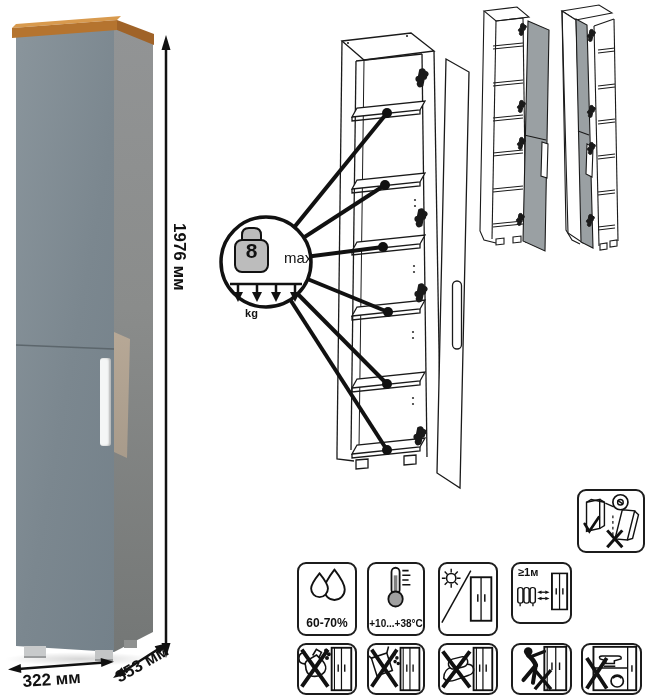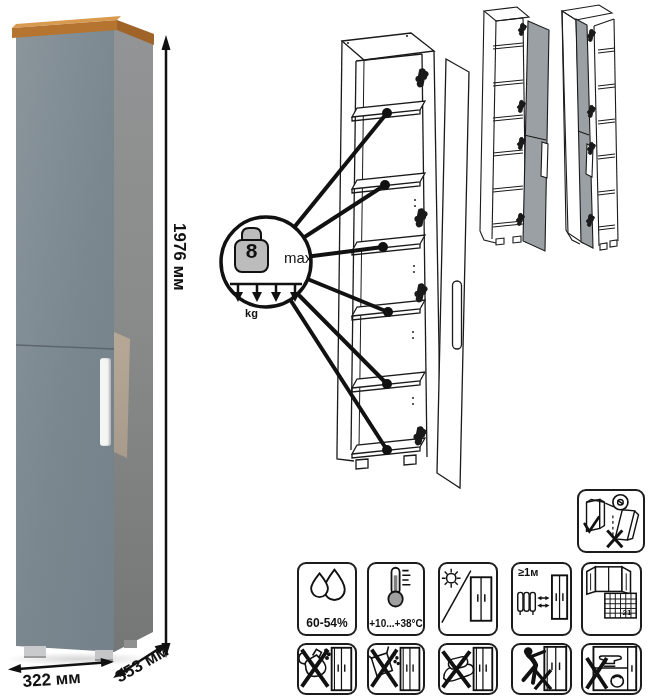--- a/index.html
+++ b/index.html
@@ -257,21 +257,21 @@
     </svg>
   </div>
 
   <div class="abs cell" style="left:297px;top:562px;width:60px;height:74px;">
     <svg viewBox="0 0 60 74" preserveAspectRatio="none">
       <g stroke="#111" stroke-width="2" fill="#fff">
         <path d="M38,6 C38,6 27,20 27,27 a11,11 0 0 0 22,0 C49,20 38,6 38,6 Z"></path>
         <path d="M22,10 C22,10 13,21 13,26 a9,9 0 0 0 18,0 C31,21 22,10 22,10 Z"></path>
       </g>
     </svg>
-    <div class="cap">60-54%</div>
+    <div class="cap">60-70%</div>
   </div>
 
   <div class="abs cell" style="left:367px;top:562px;width:58px;height:74px;">
     <svg viewBox="0 0 60 74" preserveAspectRatio="none">
       <line x1="29.5" y1="12" x2="29.5" y2="32" stroke="#808080" stroke-width="4"></line>
       <rect x="25" y="4" width="9" height="28" rx="4.5" fill="none" stroke="#111" stroke-width="2"></rect>
       <circle cx="29.5" cy="37" r="8" fill="#a0a0a0" stroke="#111" stroke-width="2"></circle>
       <path d="M37,7 h7 M37,12 h9 M37,17 h7 M37,22 h9" stroke="#111" stroke-width="1.6" fill="none"></path>
     </svg>
     <div class="cap cap2">+10...+38°С</div>
@@ -283,21 +283,21 @@
         <circle cx="12" cy="15" r="5" stroke-width="1.7"></circle>
         <path d="M12,5 v4 M12,21 v4 M2,15 h4 M18,15 h4 M5,8 l3,3 M16,19 l3,3 M19,8 l-3,3 M8,19 l-3,3" stroke-width="1.5"></path>
         <path d="M2,62 L33,7" stroke-width="1.6"></path>
         <rect x="33" y="14" width="22" height="46" stroke-width="2"></rect>
         <path d="M44,14 V60" stroke-width="1.4"></path>
         <path d="M40.5,32 v8 M48,32 v8" stroke-width="1.6"></path>
       </g>
     </svg>
   </div>
 
-  <div class="abs cell" style="left:511px;top:562px;width:61px;height:74px;">
+  <div class="abs cell" style="left:511px;top:562px;width:61px;height:62px;">
     <svg viewBox="0 0 60 74" preserveAspectRatio="none">
       <g stroke="#111" fill="none">
         <rect x="5" y="30" width="5.5" height="20" rx="2.7" stroke-width="1.5"></rect>
         <rect x="11.5" y="30" width="5.5" height="20" rx="2.7" stroke-width="1.5"></rect>
         <rect x="18" y="30" width="5.5" height="20" rx="2.7" stroke-width="1.5"></rect>
         <path d="M7.5,50 v4 M21,50 v4" stroke-width="1.4"></path>
         <line x1="29.5" y1="36" x2="34.5" y2="36" stroke-width="1.6"></line>
         <line x1="29.5" y1="44" x2="34.5" y2="44" stroke-width="1.6"></line>
         <rect x="41" y="12" width="16" height="46" stroke-width="2"></rect>
         <path d="M49,12 V58" stroke-width="1.3"></path>
@@ -306,36 +306,20 @@
       <g fill="#111">
         <polygon points="25.5,36 30,33.8 30,38.2"></polygon>
           <polygon points="38.5,36 34,33.8 34,38.2"></polygon>
         <polygon points="25.5,44 30,41.8 30,46.2"></polygon>
           <polygon points="38.5,44 34,41.8 34,46.2"></polygon>
       </g>
     </svg>
     <div class="t4">≥1м</div>
   </div>
 
-  <div class="abs cell" style="left:581px;top:562px;width:61px;height:74px;">
-    <svg viewBox="0 0 60 74" preserveAspectRatio="none">
-      <g stroke="#111" fill="#fff">
-        <rect x="13" y="3" width="28" height="26" stroke-width="1.6"></rect>
-        <path d="M27,3 V29" stroke-width="1.3"></path>
-        <polygon points="13,3 4,8 4,32 13,29" stroke-width="1.6"></polygon>
-        <polygon points="41,3 50,8 50,32 41,29" stroke-width="1.6"></polygon>
-        <path d="M8,10 V28 M45.5,10 V28" stroke-width="1"></path>
-        <rect x="23" y="31" width="33" height="26" stroke-width="1.6"></rect>
-        <path d="M23,37 H56" stroke-width="1.3"></path>
-        <path d="M28.5,31 V57 M34,31 V57 M39.5,31 V57 M45,31 V57 M50.5,31 V57" stroke-width="1"></path>
-        <path d="M23,42 H56 M23,47 H56 M23,52 H56" stroke-width="1"></path>
-      </g>
-    </svg>
-    <div class="t5">21</div>
-  </div>
 
   <div class="abs cell" style="left:297px;top:643px;width:60px;height:52px;">
     <svg viewBox="0 0 60 52" preserveAspectRatio="none">
       <g stroke="#111" fill="none" stroke-width="1.7">
         <g transform="rotate(-20 15 24)">
           <path d="M8,20 q-3,9 3,13 q8,4 14,0 q5,-4 2,-12 l-4,-8 l-11,2 q-4,1 -4,5 z"></path>
           <path d="M9,18 q-7,-2 -5,-8 q2,-6 9,-4"></path>
           <path d="M19,12 l6,-5 l4,5 l-5,5"></path>
         </g>
         <circle cx="29" cy="6" r="1.3" fill="#111"></circle>

